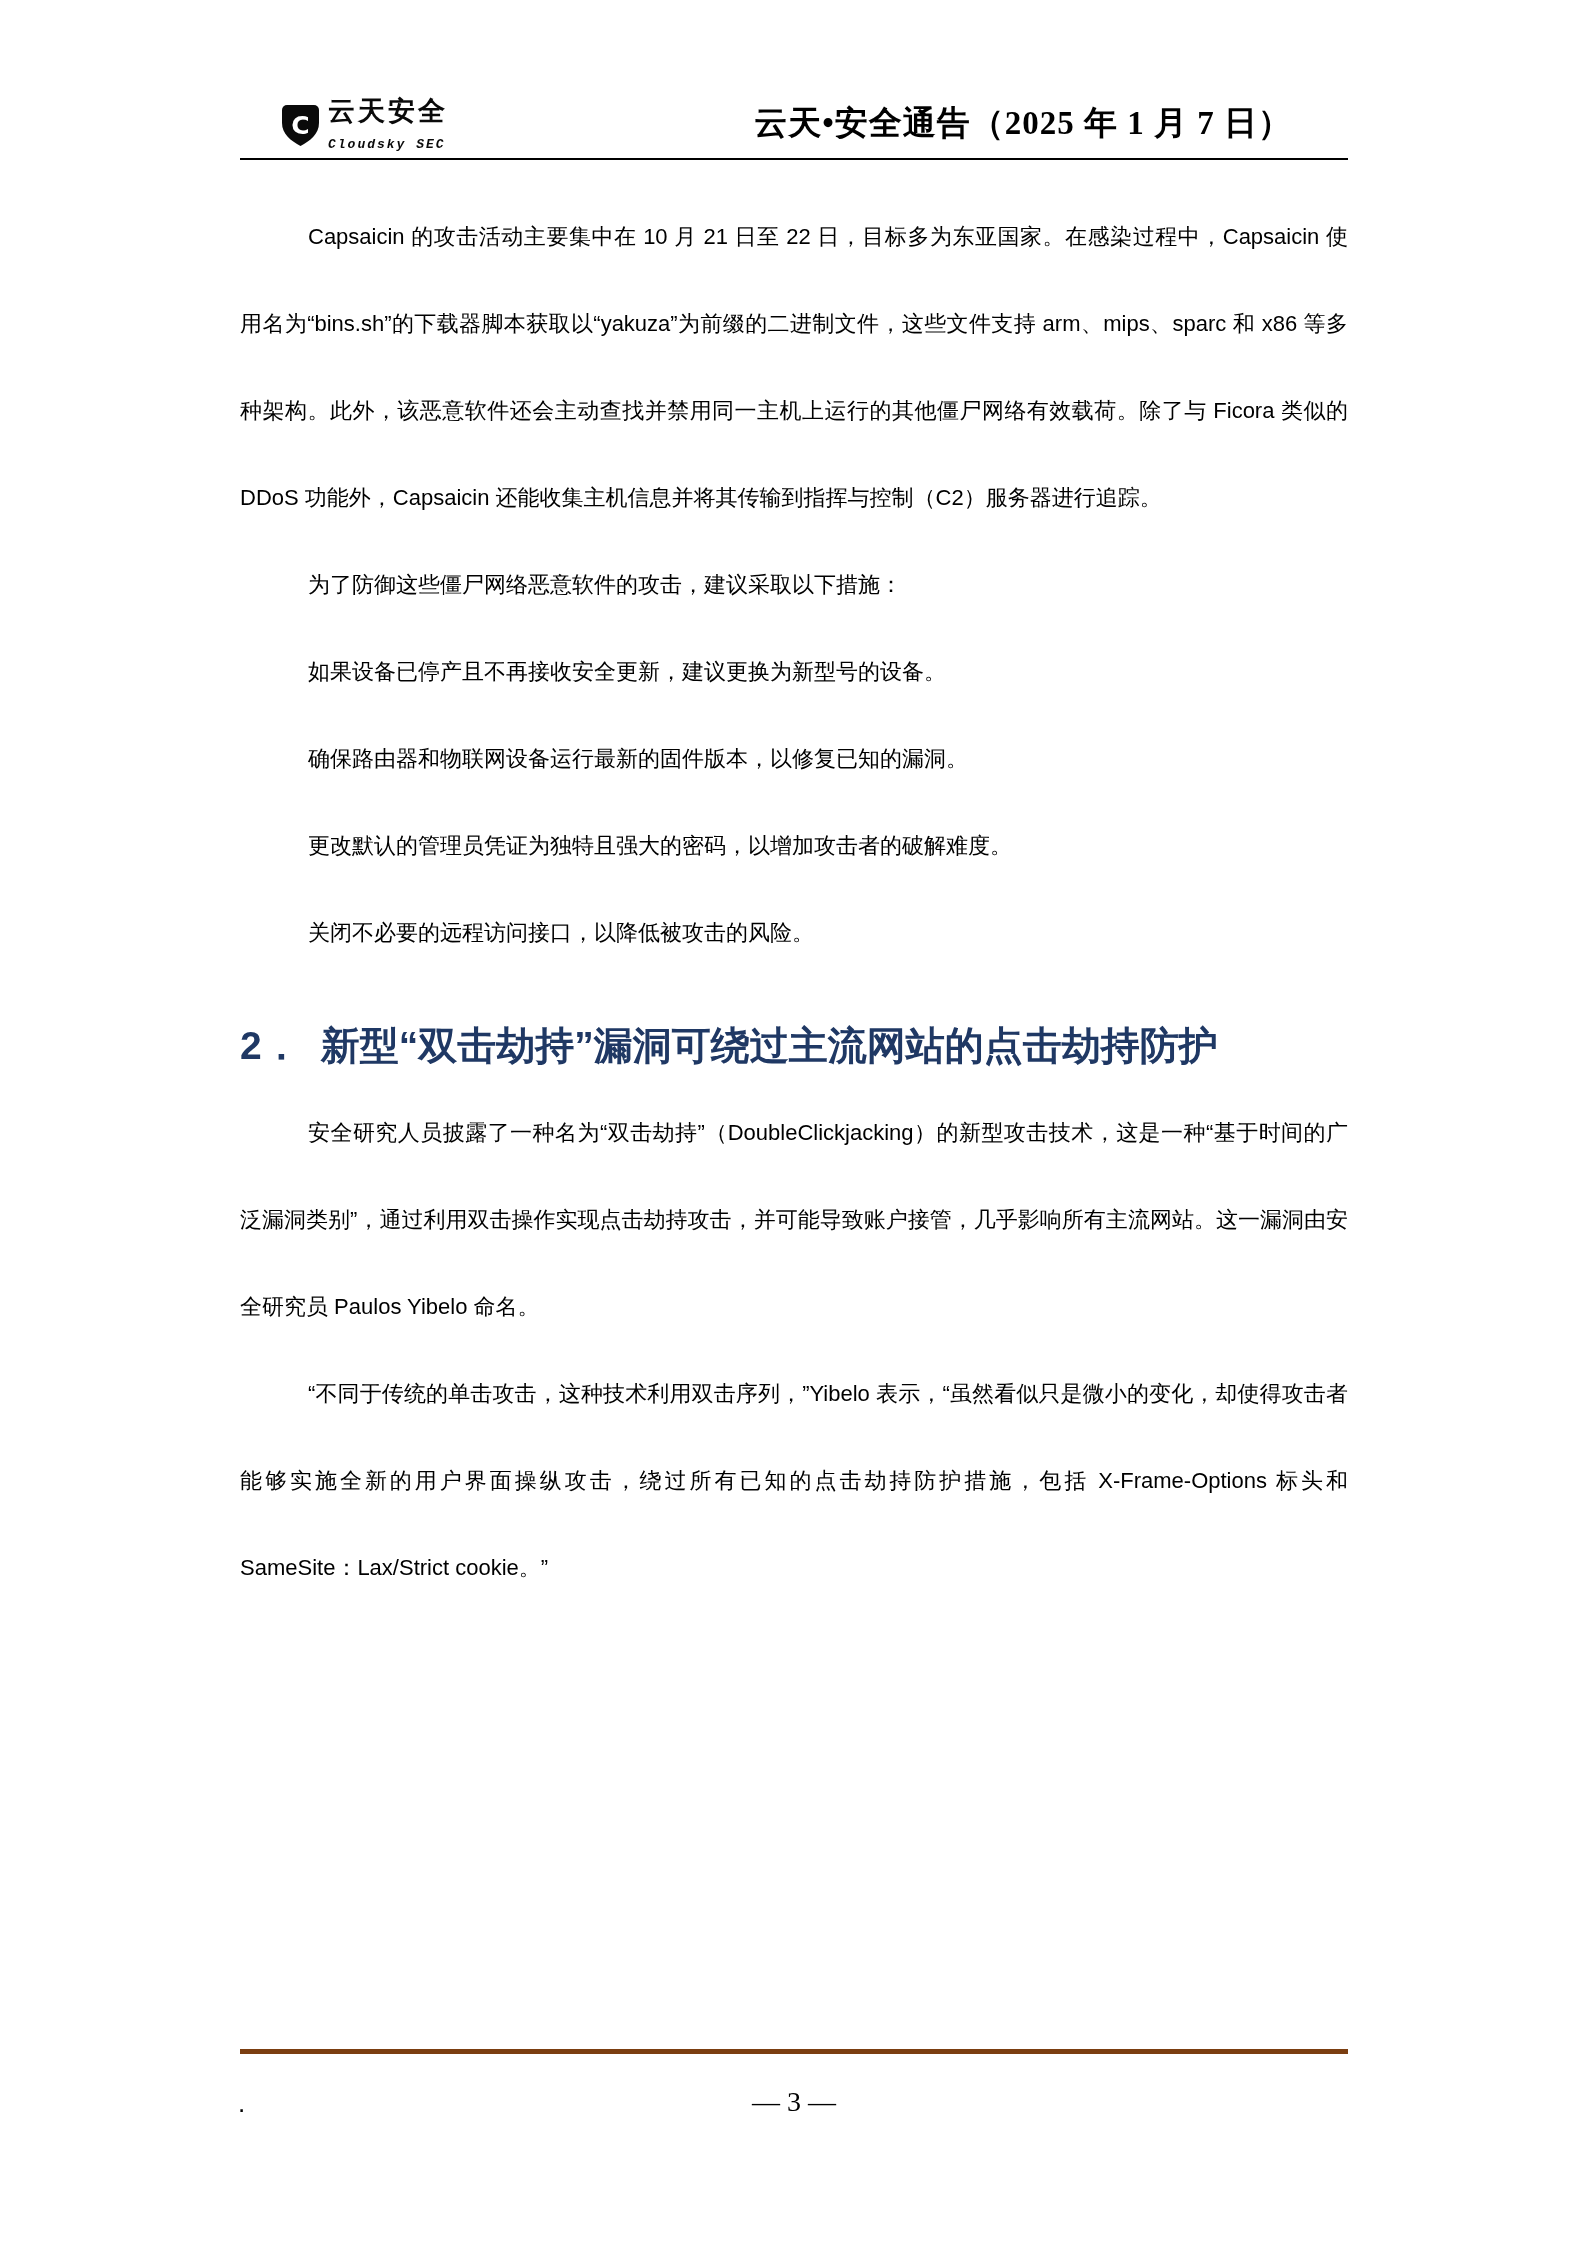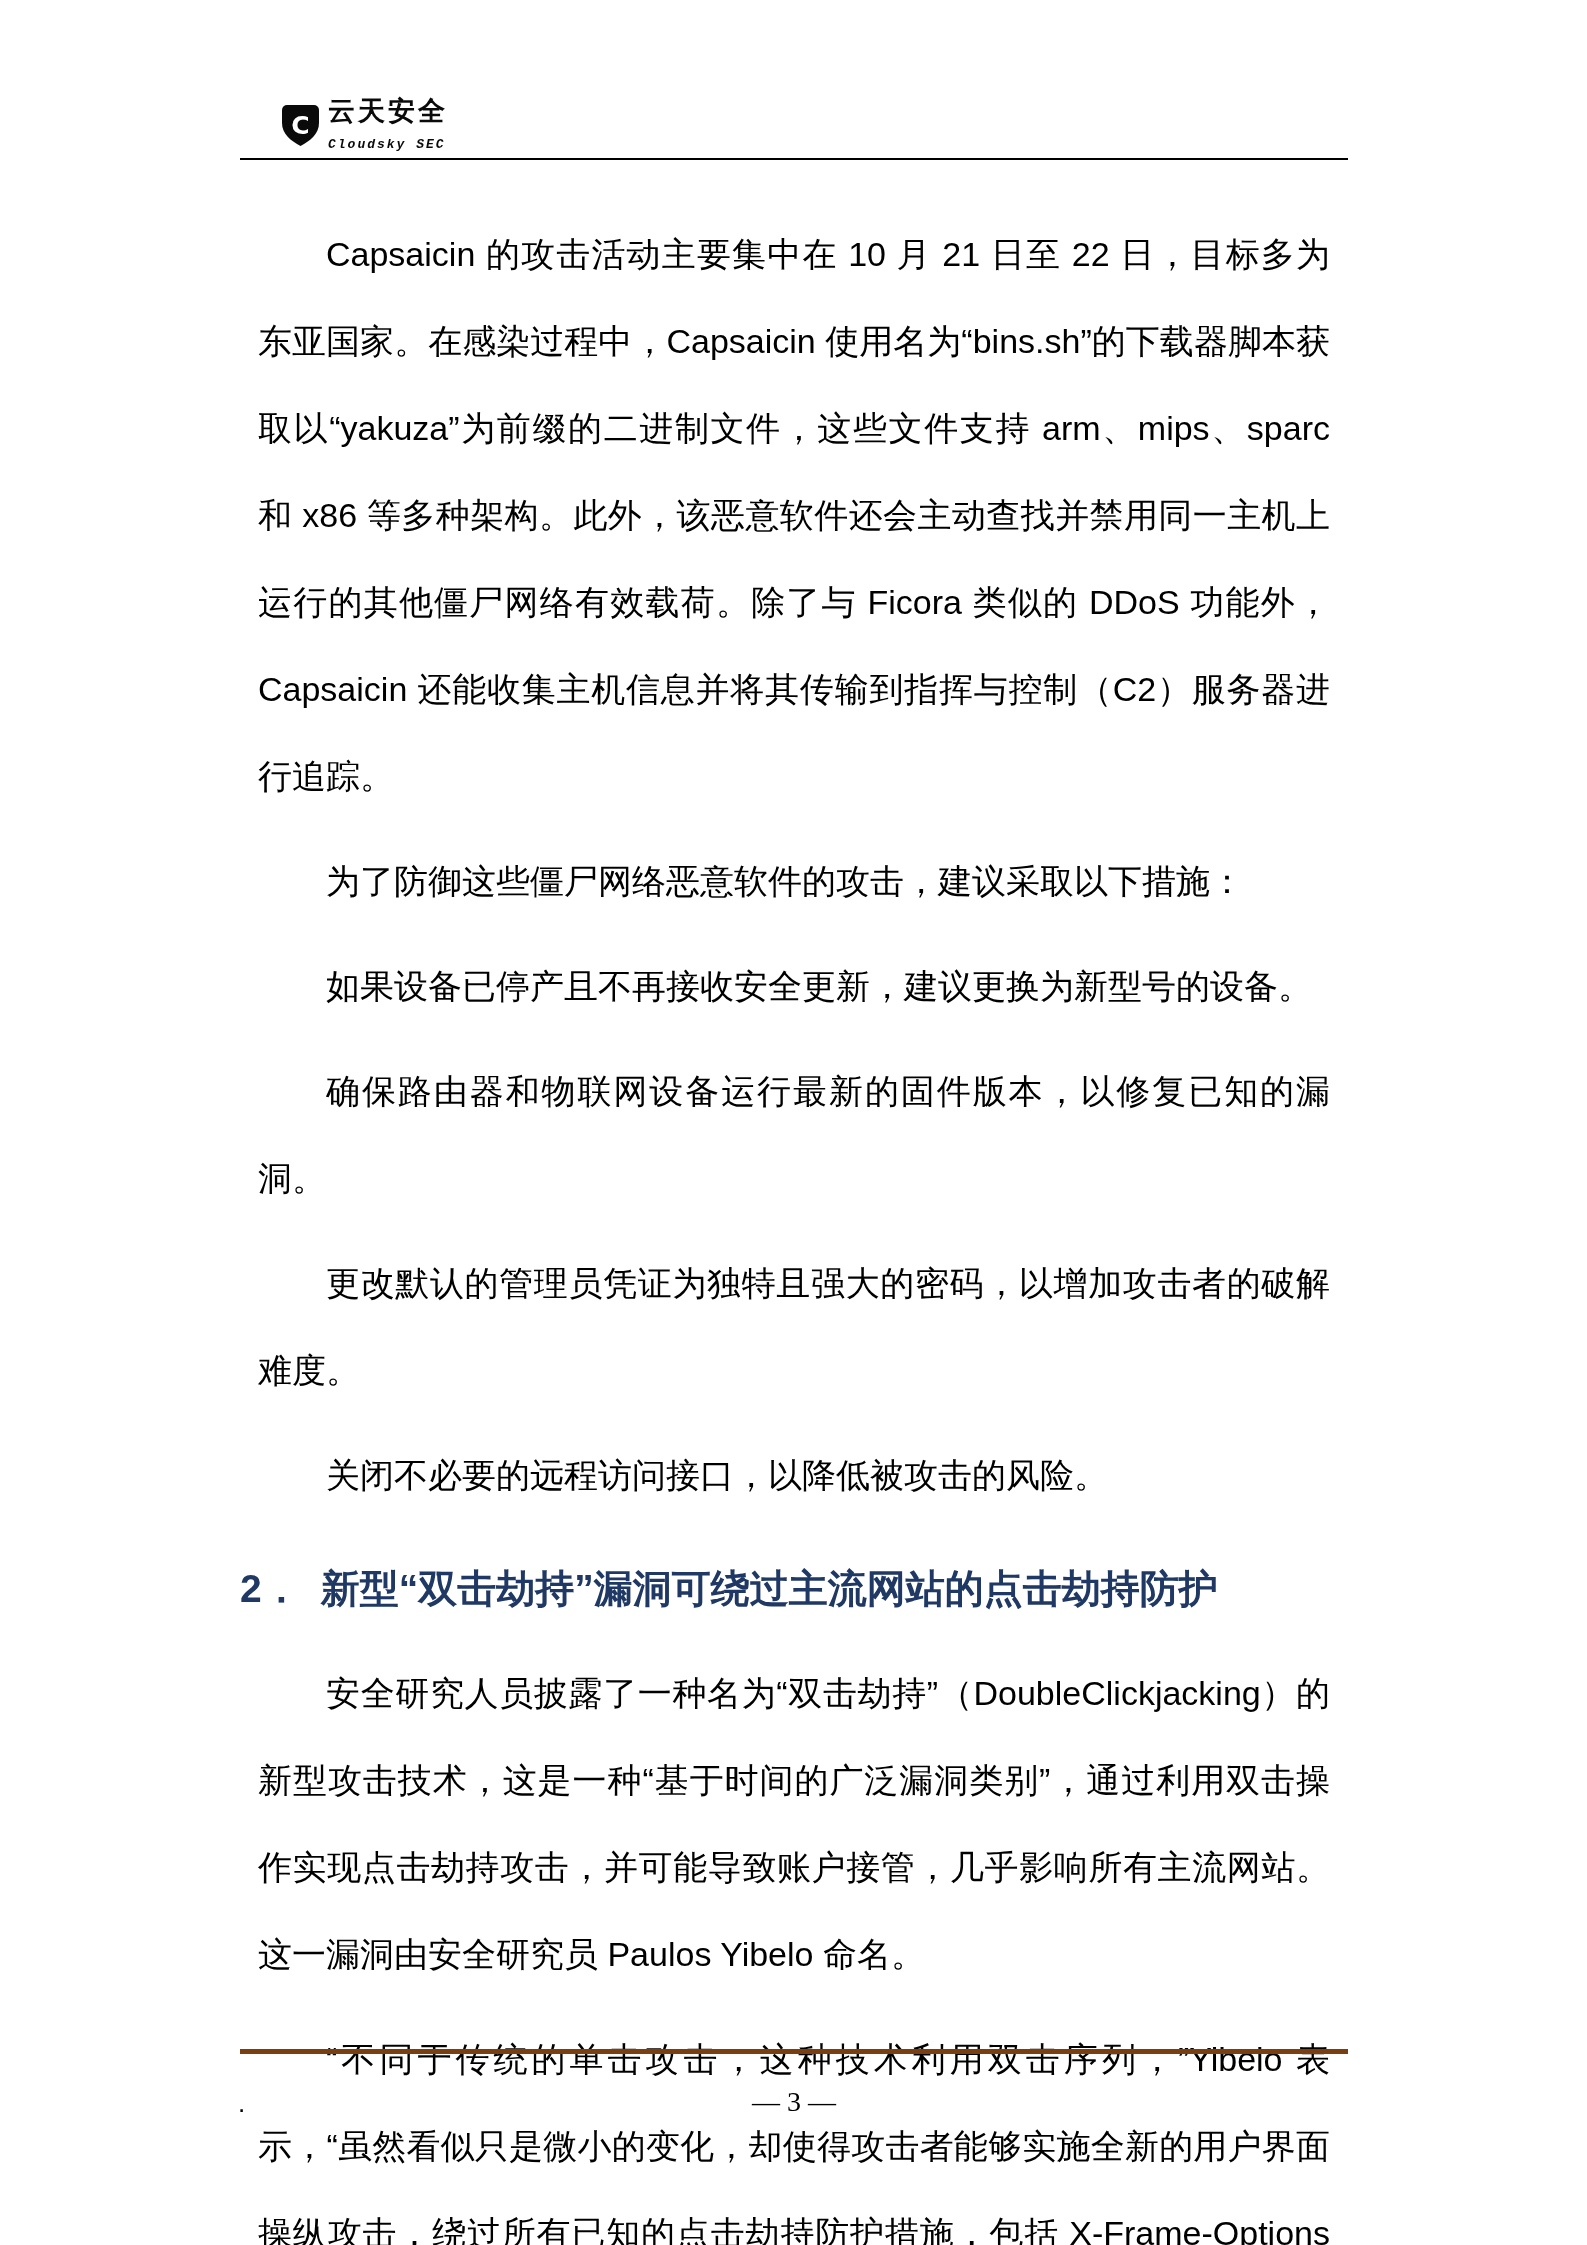--- a/index.html
+++ b/index.html
@@ -60,22 +60,22 @@
   }
 
   
   .content {
     position: absolute;
     left: 240px;
     top: 193px;
     width: 1108px;
   }
   .content p {
-    margin: 18px;
-    font-size: 34px;
+    margin: 0;
+    font-size: 22px;
     line-height: 87px;
     text-align: justify;
     text-indent: 68px;
     color: #000000;
   }
   .content h2 {
     margin: 26px 0 0 0;
     font-size: 39px;
     line-height: 87px;
     font-weight: bold;
@@ -121,20 +121,21 @@
     <div class="logo">
       <svg class="logo-shield" viewBox="0 0 37 41" xmlns="http://www.w3.org/2000/svg" aria-hidden="true">
         <path d="M5,0 h27 a5,5 0 0 1 5,5 v13 c0,11 -9,18 -18.5,23 C9,36 0,29 0,18 V5 a5,5 0 0 1 5,-5 z" fill="#0a0a0a"></path>
         <text x="18.5" y="29" text-anchor="middle" font-family="DejaVu Sans, sans-serif" font-size="25" font-weight="bold" fill="#ffffff">C</text>
       </svg>
       <div class="logo-text">
         <div class="logo-name-cn">云天安全</div>
         <div class="logo-name-en">Cloudsky SEC</div>
       </div>
     </div>
+    <div class="doc-title">云天•安全通告（2025 年 1 月 7 日）</div>
   </div>
 
   <div class="content">
     <p>Capsaicin 的攻击活动主要集中在 10 月 21 日至 22 日，目标多为东亚国家。在感染过程中，Capsaicin 使用名为“bins.sh”的下载器脚本获取以“yakuza”为前缀的二进制文件，这些文件支持 arm、mips、sparc 和 x86 等多种架构。此外，该恶意软件还会主动查找并禁用同一主机上运行的其他僵尸网络有效载荷。除了与 Ficora 类似的 DDoS 功能外，Capsaicin 还能收集主机信息并将其传输到指挥与控制（C2）服务器进行追踪。</p>
     <p>为了防御这些僵尸网络恶意软件的攻击，建议采取以下措施：</p>
     <p>如果设备已停产且不再接收安全更新，建议更换为新型号的设备。</p>
     <p>确保路由器和物联网设备运行最新的固件版本，以修复已知的漏洞。</p>
     <p>更改默认的管理员凭证为独特且强大的密码，以增加攻击者的破解难度。</p>
     <p>关闭不必要的远程访问接口，以降低被攻击的风险。</p>
 

